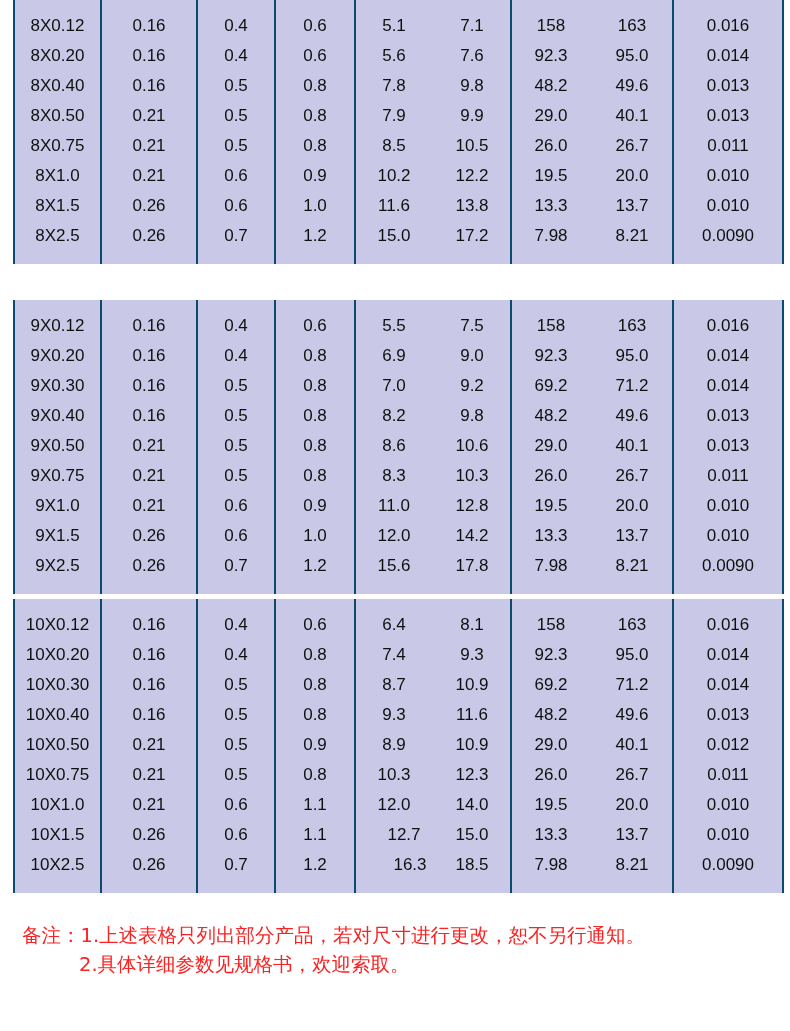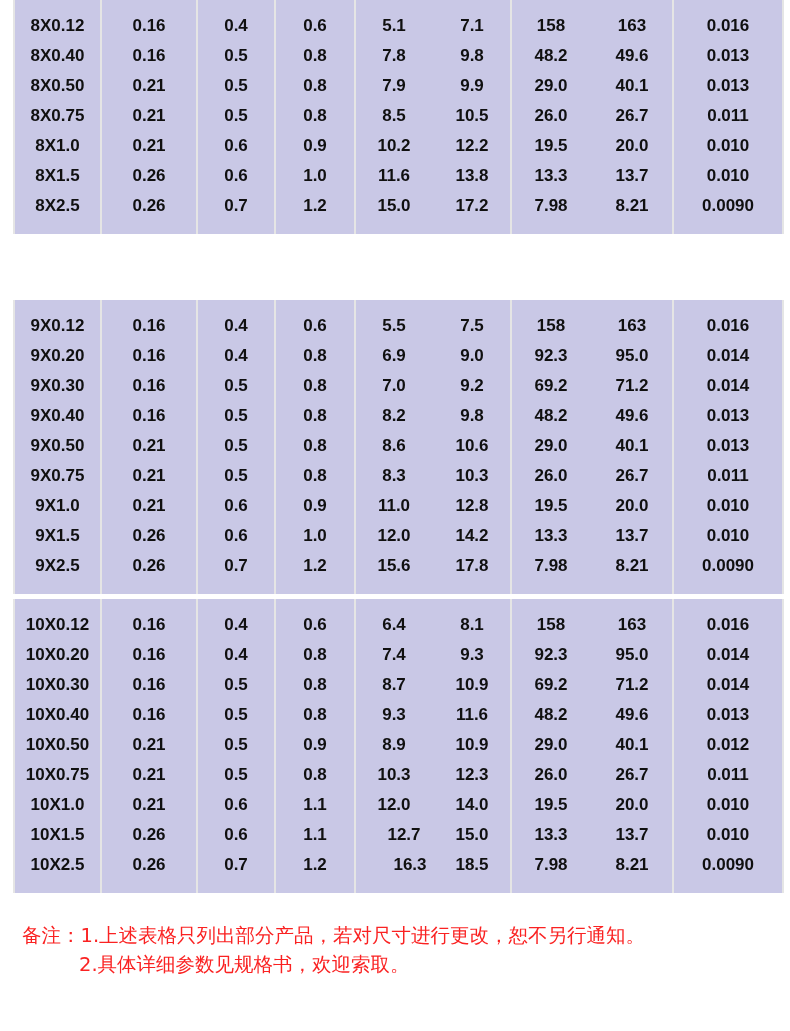--- a/index.html
+++ b/index.html
@@ -31,22 +31,21 @@
   }
   #block-0 { top: 0px; }
   #block-1 { top: 300px; }
   #block-2 { top: 599px; }
 
   .spec-table {
     border-collapse: separate;
     border-spacing: 2px 0px;
     width: 764px;
     table-layout: fixed;
-    background: #e5e5e5;
-    font-weight: bold;
+    background: #0c4a6e;
   }
   .spec-table td {
     background: #c9c8e6;
     color: #101010;
     font-size: 17px;
     line-height: 1;
     text-align: center;
     vertical-align: middle;
     height: 30px;
     padding: 0;
@@ -108,20 +107,31 @@
             <td class="c1">0.16</td>
             <td class="c2">0.4</td>
             <td class="c3">0.6</td>
             <td class="c4 pair-l" style="box-shadow: rgb(201, 200, 230) 2px 0px 0px 0px;">5.1</td>
             <td class="c5">7.1</td>
             <td class="c6 pair-l" style="box-shadow: rgb(201, 200, 230) 2px 0px 0px 0px;">158</td>
             <td class="c7">163</td>
             <td class="c8">0.016</td>
           </tr>
           <tr>
+            <td class="c0">8X0.20</td>
+            <td class="c1">0.16</td>
+            <td class="c2">0.4</td>
+            <td class="c3">0.6</td>
+            <td class="c4 pair-l" style="box-shadow: rgb(201, 200, 230) 2px 0px 0px 0px;">5.6</td>
+            <td class="c5">7.6</td>
+            <td class="c6 pair-l" style="box-shadow: rgb(201, 200, 230) 2px 0px 0px 0px;">92.3</td>
+            <td class="c7">95.0</td>
+            <td class="c8">0.014</td>
+          </tr>
+          <tr>
             <td class="c0">8X0.40</td>
             <td class="c1">0.16</td>
             <td class="c2">0.5</td>
             <td class="c3">0.8</td>
             <td class="c4 pair-l" style="box-shadow: rgb(201, 200, 230) 2px 0px 0px 0px;">7.8</td>
             <td class="c5">9.8</td>
             <td class="c6 pair-l" style="box-shadow: rgb(201, 200, 230) 2px 0px 0px 0px;">48.2</td>
             <td class="c7">49.6</td>
             <td class="c8">0.013</td>
           </tr>

